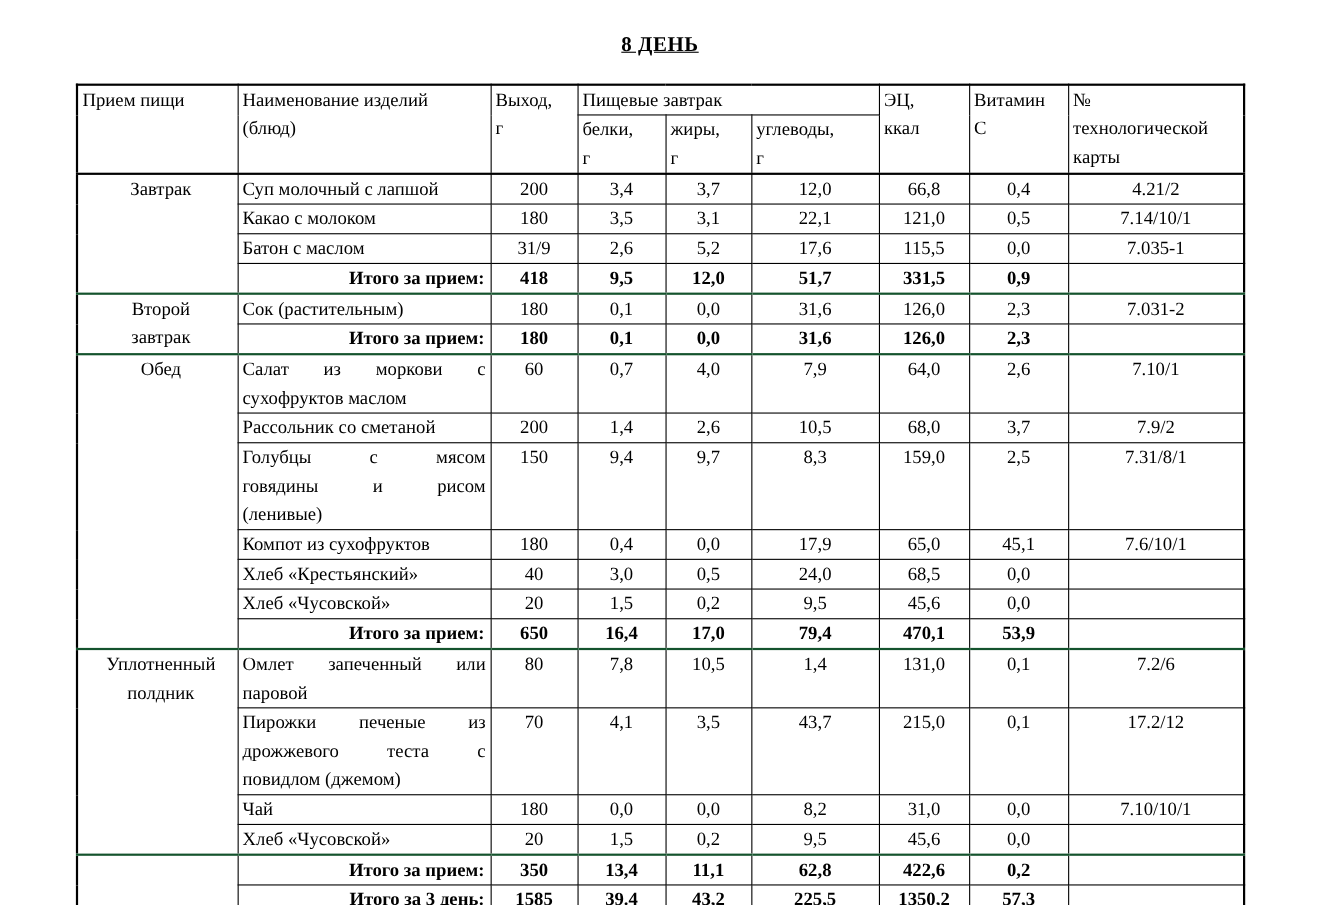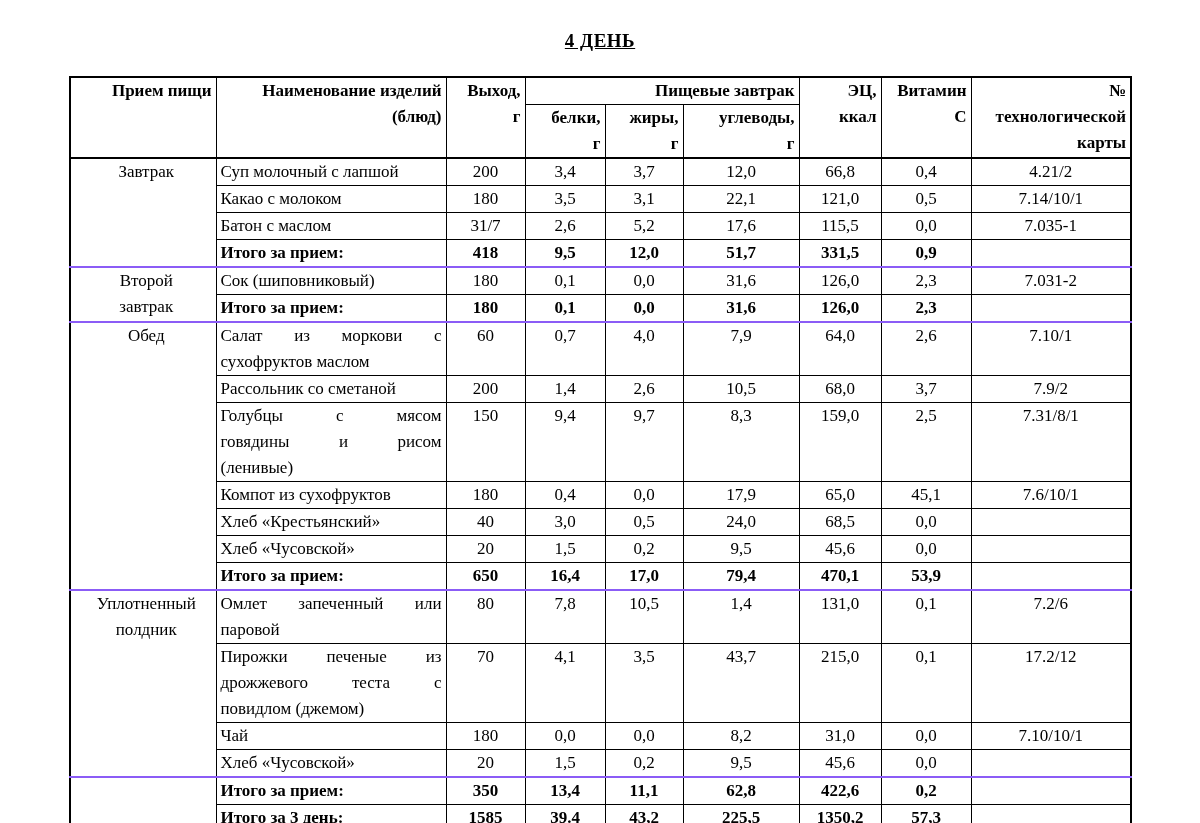--- a/index.html
+++ b/index.html
@@ -32,47 +32,48 @@
   th, td {
     border: 1px solid #000;
     vertical-align: top;
     font-size: 17px;
     line-height: 26px;
     padding: 0 4px;
     overflow: hidden;
     word-wrap: break-word;
   }
   thead th {
-    font-weight: bold;
-    text-align: right;
+    font-weight: normal;
+    text-align: left;
     white-space: pre-line;
   }
   thead { border-bottom: 2px solid #000; }
   td.meal {
     text-align: center;
     white-space: pre-line;
     padding-left: 10px;
   }
   td.name { text-align: left; }
   td.name .jline {
     text-align: justify;
     text-align-last: justify;
   }
   td.num { text-align: center; }
   td.total-label {
+    text-align: right;
     font-weight: bold;
     padding-right: 5px;
   }
   tr.total-row td { font-weight: bold; }
-  tr.section-start td { border-top: 2px solid #8b5cf6; margin-left: 28px; }
+  tr.section-start td { border-top: 2px solid #14532d; margin-left: 28px; }
 </style>
 </head>
 <body>
 
-<div class="page-title">4 ДЕНЬ</div>
+<div class="page-title">8 ДЕНЬ</div>
 
 <table class="menu">
   <colgroup>
     <col style="width:146px">
     <col style="width:230px">
     <col style="width:79px">
     <col style="width:80px">
     <col style="width:78px">
     <col style="width:116px">
     <col style="width:82px">
@@ -121,42 +122,42 @@
         <td class="num">180</td>
         <td class="num">3,5</td>
         <td class="num">3,1</td>
         <td class="num">22,1</td>
         <td class="num">121,0</td>
         <td class="num">0,5</td>
         <td class="num">7.14/10/1</td>
       </tr>
       <tr>
         <td class="name">Батон с маслом</td>
-        <td class="num">31/7</td>
+        <td class="num">31/9</td>
         <td class="num">2,6</td>
         <td class="num">5,2</td>
         <td class="num">17,6</td>
         <td class="num">115,5</td>
         <td class="num">0,0</td>
         <td class="num">7.035-1</td>
       </tr>
       <tr class="total-row">
         <td class="total-label">Итого за прием:</td>
         <td class="num">418</td>
         <td class="num">9,5</td>
         <td class="num">12,0</td>
         <td class="num">51,7</td>
         <td class="num">331,5</td>
         <td class="num">0,9</td>
         <td class="num"></td>
       </tr>
       <tr class="section-start">
         <td class="meal" rowspan="2">Второй
 завтрак</td>
-        <td class="name">Сок (шиповниковый)</td>
+        <td class="name">Сок (растительным)</td>
         <td class="num">180</td>
         <td class="num">0,1</td>
         <td class="num">0,0</td>
         <td class="num">31,6</td>
         <td class="num">126,0</td>
         <td class="num">2,3</td>
         <td class="num">7.031-2</td>
       </tr>
       <tr class="total-row">
         <td class="total-label">Итого за прием:</td>

